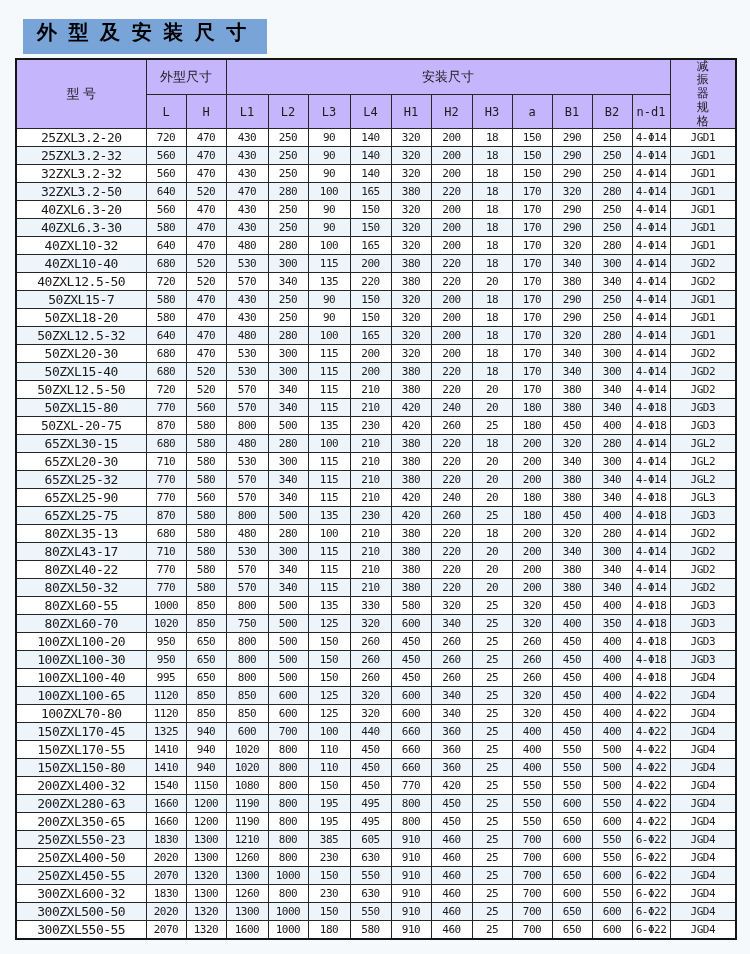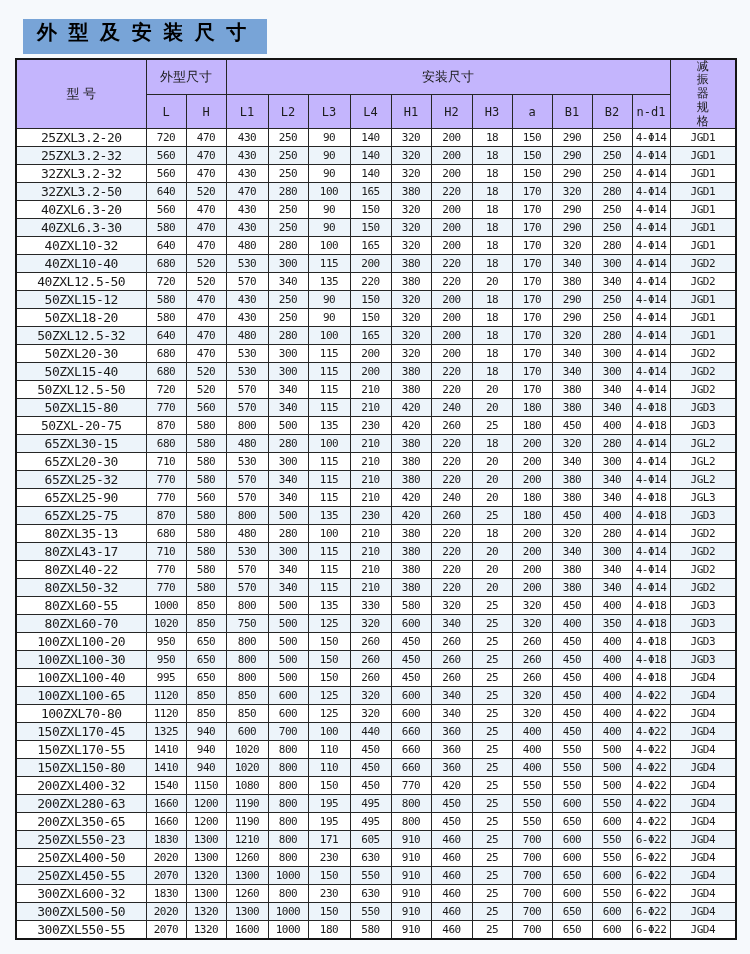--- a/index.html
+++ b/index.html
@@ -276,21 +276,21 @@
         <td>380</td>
         <td>220</td>
         <td>20</td>
         <td>170</td>
         <td>380</td>
         <td>340</td>
         <td>4-Φ14</td>
         <td>JGD2</td>
       </tr>
       <tr>
-        <td class="model-cell">50ZXL15-12</td>
+        <td class="model-cell">50ZXL15-7</td>
         <td>580</td>
         <td>470</td>
         <td>430</td>
         <td>250</td>
         <td>90</td>
         <td>150</td>
         <td>320</td>
         <td>200</td>
         <td>18</td>
         <td>170</td>
@@ -791,21 +791,21 @@
         <td>600</td>
         <td>4-Φ22</td>
         <td>JGD4</td>
       </tr>
       <tr>
         <td class="model-cell">250ZXL550-23</td>
         <td>1830</td>
         <td>1300</td>
         <td>1210</td>
         <td>800</td>
-        <td>171</td>
+        <td>385</td>
         <td>605</td>
         <td>910</td>
         <td>460</td>
         <td>25</td>
         <td>700</td>
         <td>600</td>
         <td>550</td>
         <td>6-Φ22</td>
         <td>JGD4</td>
       </tr>

